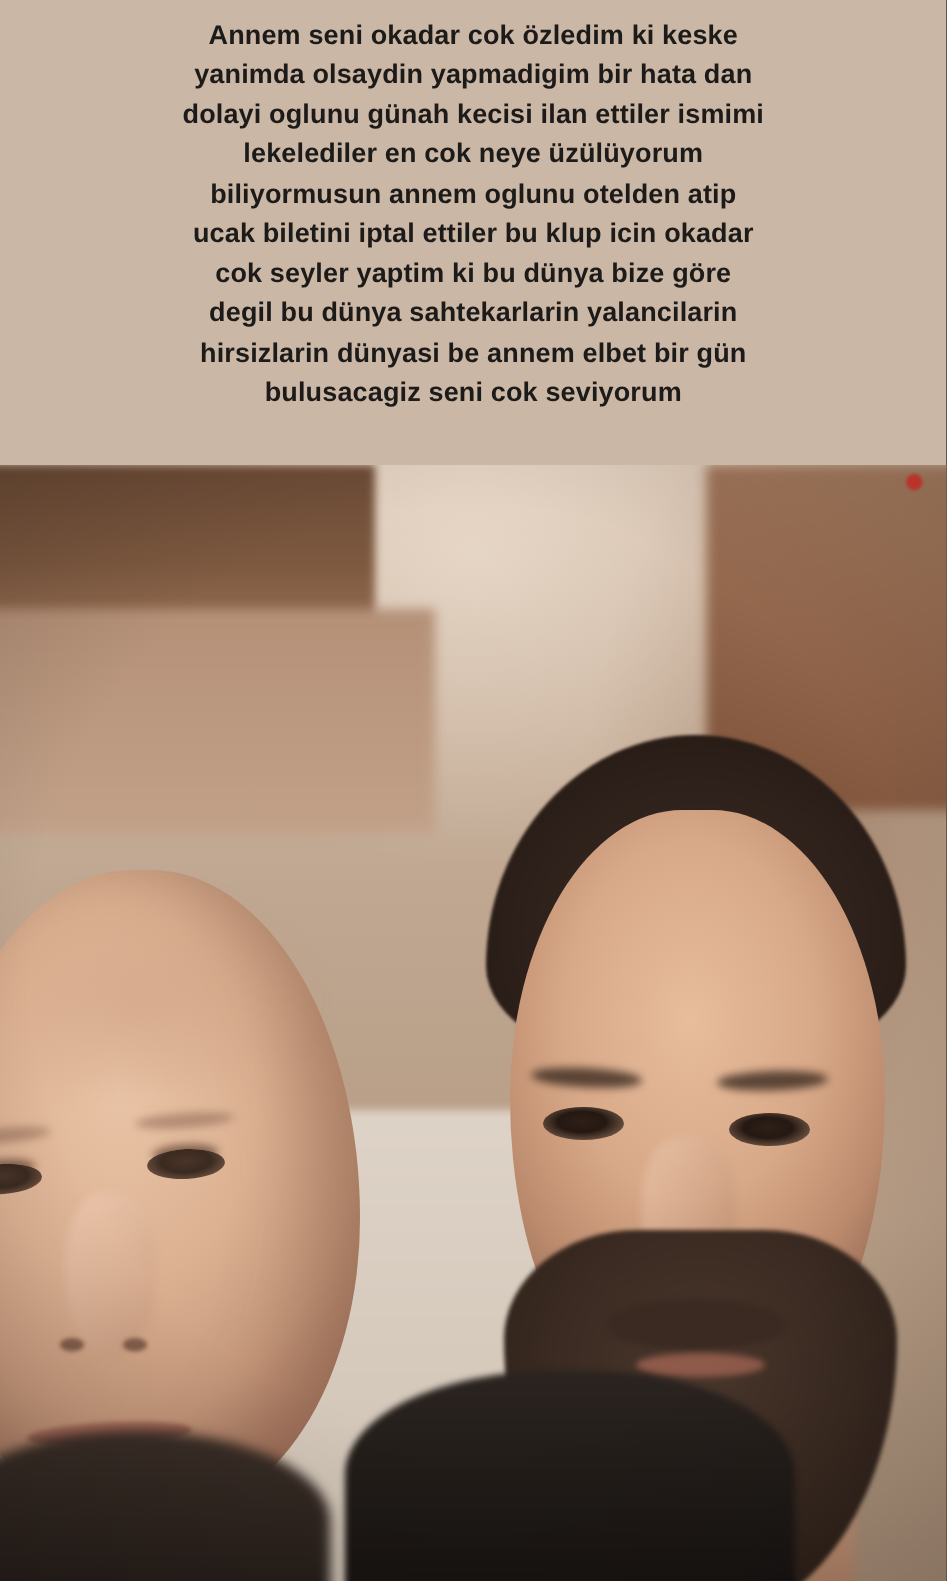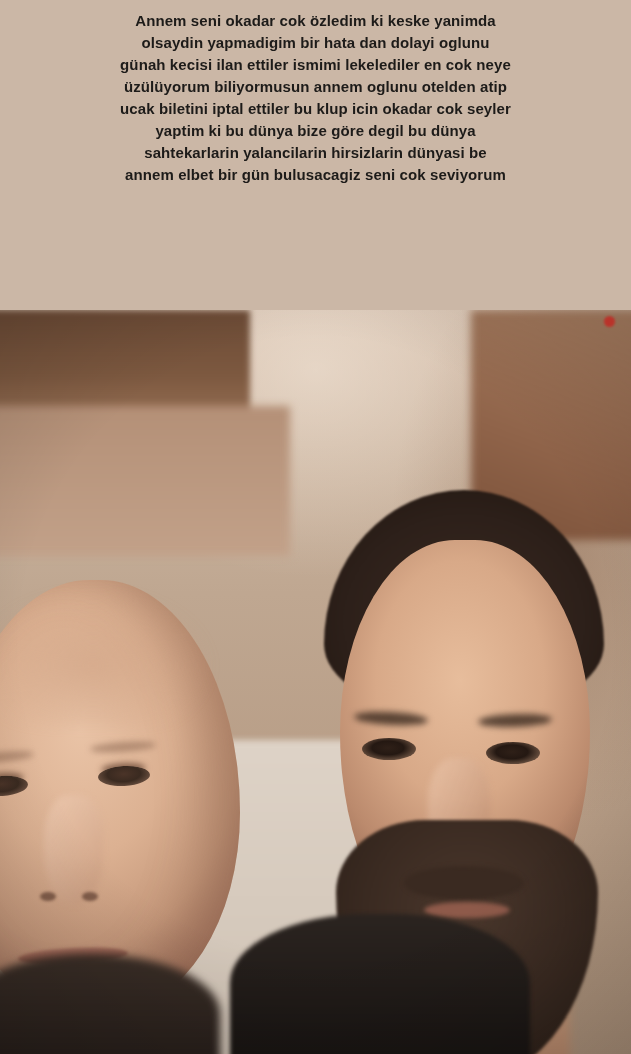--- a/index.html
+++ b/index.html
@@ -323,21 +323,21 @@
 
   
   .caption {
     position: absolute;
     left: 0;
     top: 0;
     width: 100%;
     padding: 10px 120px 0 120px;
     box-sizing: border-box;
     text-align: center;
-    font-size: 15px;
+    font-size: 18px;
     line-height: 1.47;
     font-weight: 700;
     color: #1d1b19;
     letter-spacing: .1px;
     white-space: pre-line;
     word-break: break-word;
   }
 </style>
 </head>
 <body>

